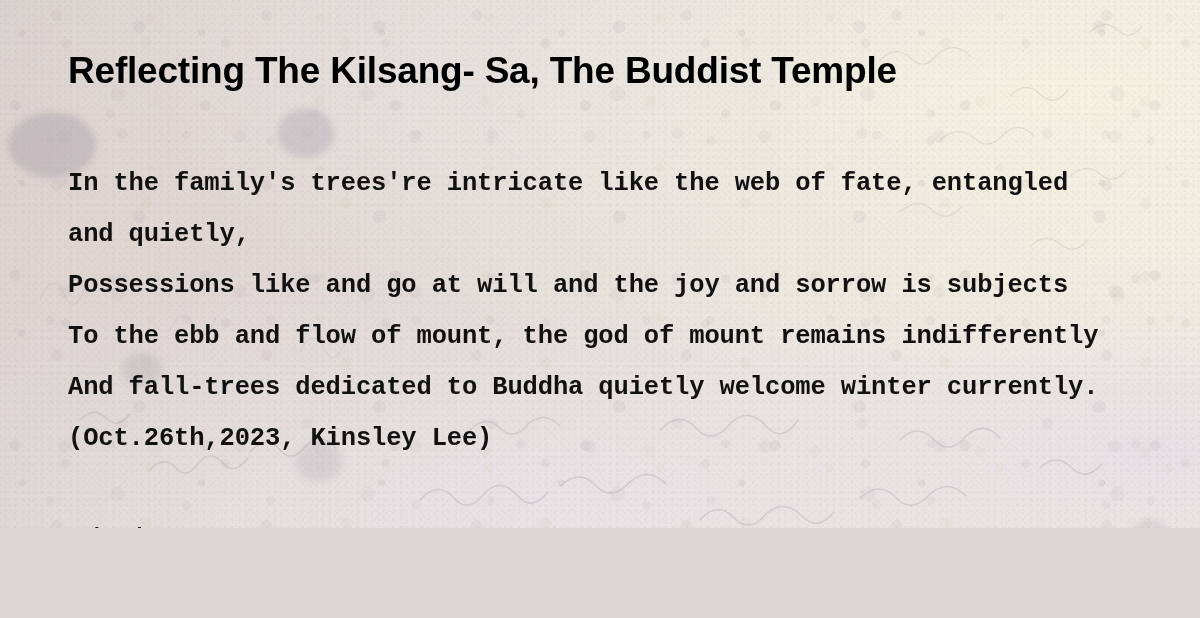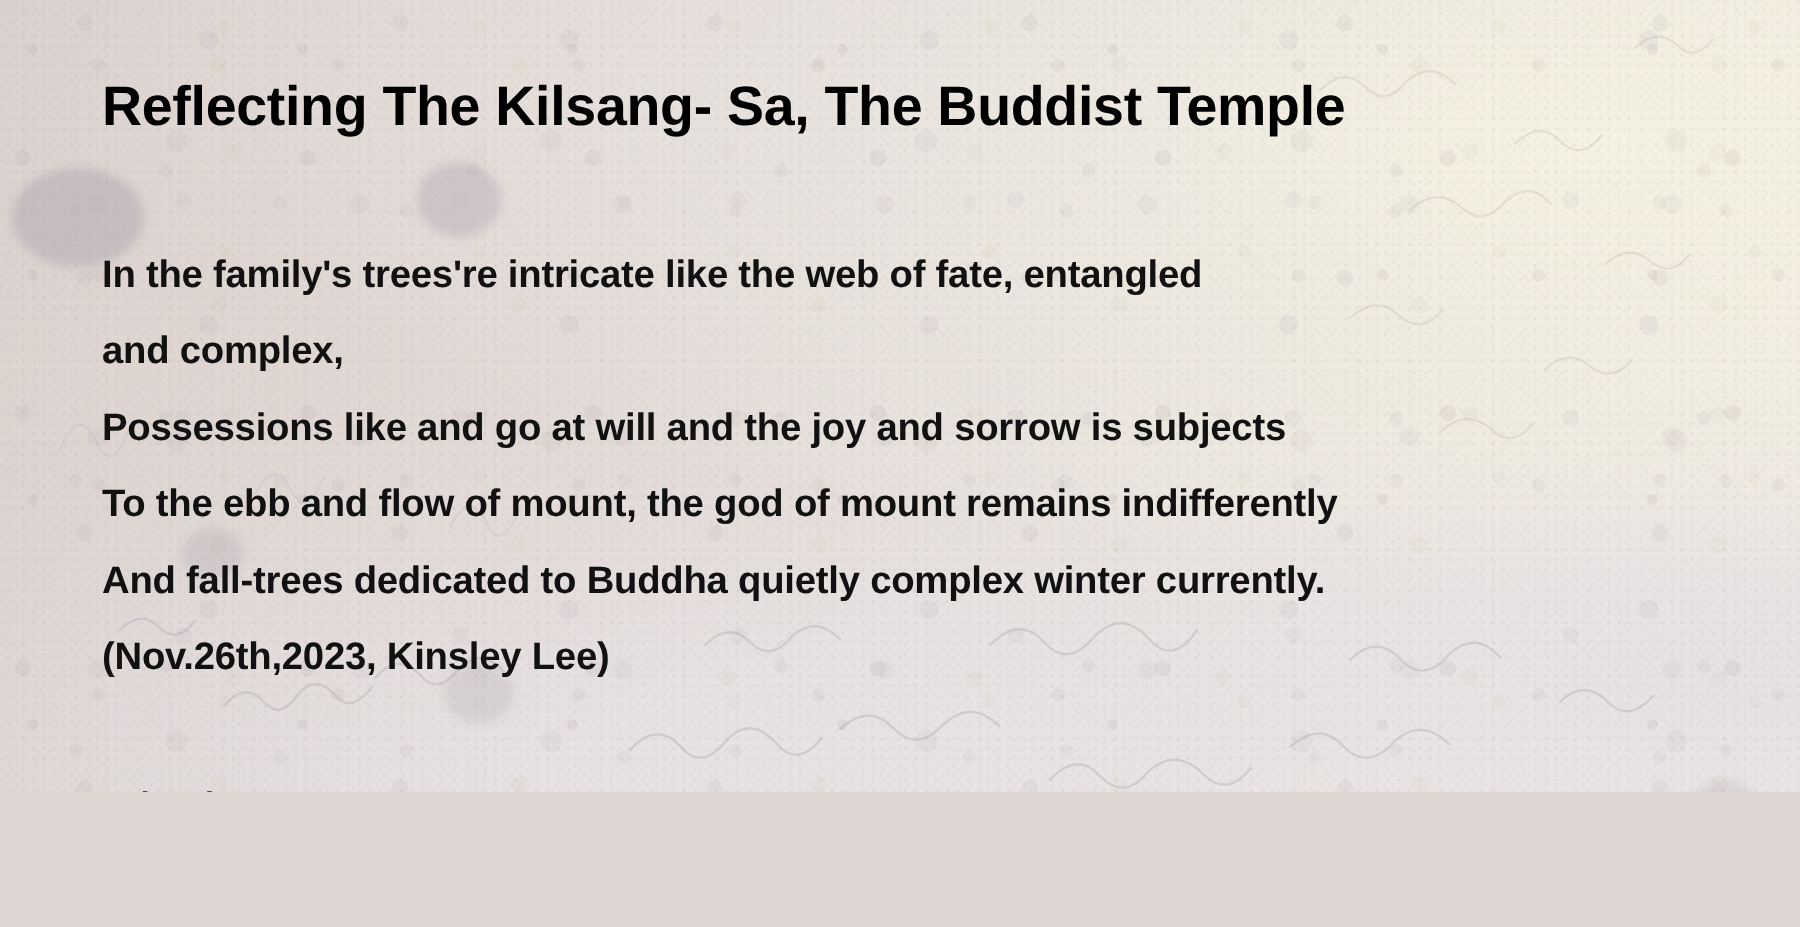--- a/index.html
+++ b/index.html
@@ -115,20 +115,21 @@
 
   #poem-body {
     position: absolute;
     left: 68px;
     top: 158px;
     font-size: 25.5px;
     font-weight: bold;
     color: #111111;
     line-height: 51px;
     letter-spacing: -0.15px;
+    font-family: Liberation Mono, monospace;
   }
 
   #poem-body .line { white-space: nowrap; }
 
   #poem-author {
     position: absolute;
     left: 68px;
     top: 521px;
     font-size: 33px;
     font-style: italic;
@@ -193,23 +194,23 @@
   <div class="blot" style="left:600px; top:600px; width:30px;  height:26px; background:rgba(168,160,174,0.30);"></div>
   <div class="blot" style="left:1128px;top:520px; width:44px;  height:40px; background:rgba(176,168,182,0.26);"></div>
   <div class="blot" style="left:940px; top:586px; width:34px;  height:28px; background:rgba(172,164,178,0.22);"></div>
 
   <div class="content">
 
     <h1 id="poem-title">Reflecting The Kilsang- Sa, The Buddist Temple</h1>
 
     <div id="poem-body">
       <div class="line">In the family's trees're intricate like the web of fate, entangled</div>
-      <div class="line">and complex,</div>
+      <div class="line">and quietly,</div>
       <div class="line">Possessions like and go at will and the joy and sorrow is subjects</div>
       <div class="line">To the ebb and flow of mount, the god of mount remains indifferently</div>
-      <div class="line">And fall-trees dedicated to Buddha quietly complex winter currently.</div>
-      <div class="line">(Nov.26th,2023, Kinsley Lee)</div>
+      <div class="line">And fall-trees dedicated to Buddha quietly welcome winter currently.</div>
+      <div class="line">(Oct.26th,2023, Kinsley Lee)</div>
     </div>
 
     <div id="poem-author">Kinsley Lee</div>
 
   </div>
 </div>
 
 </body></html>

